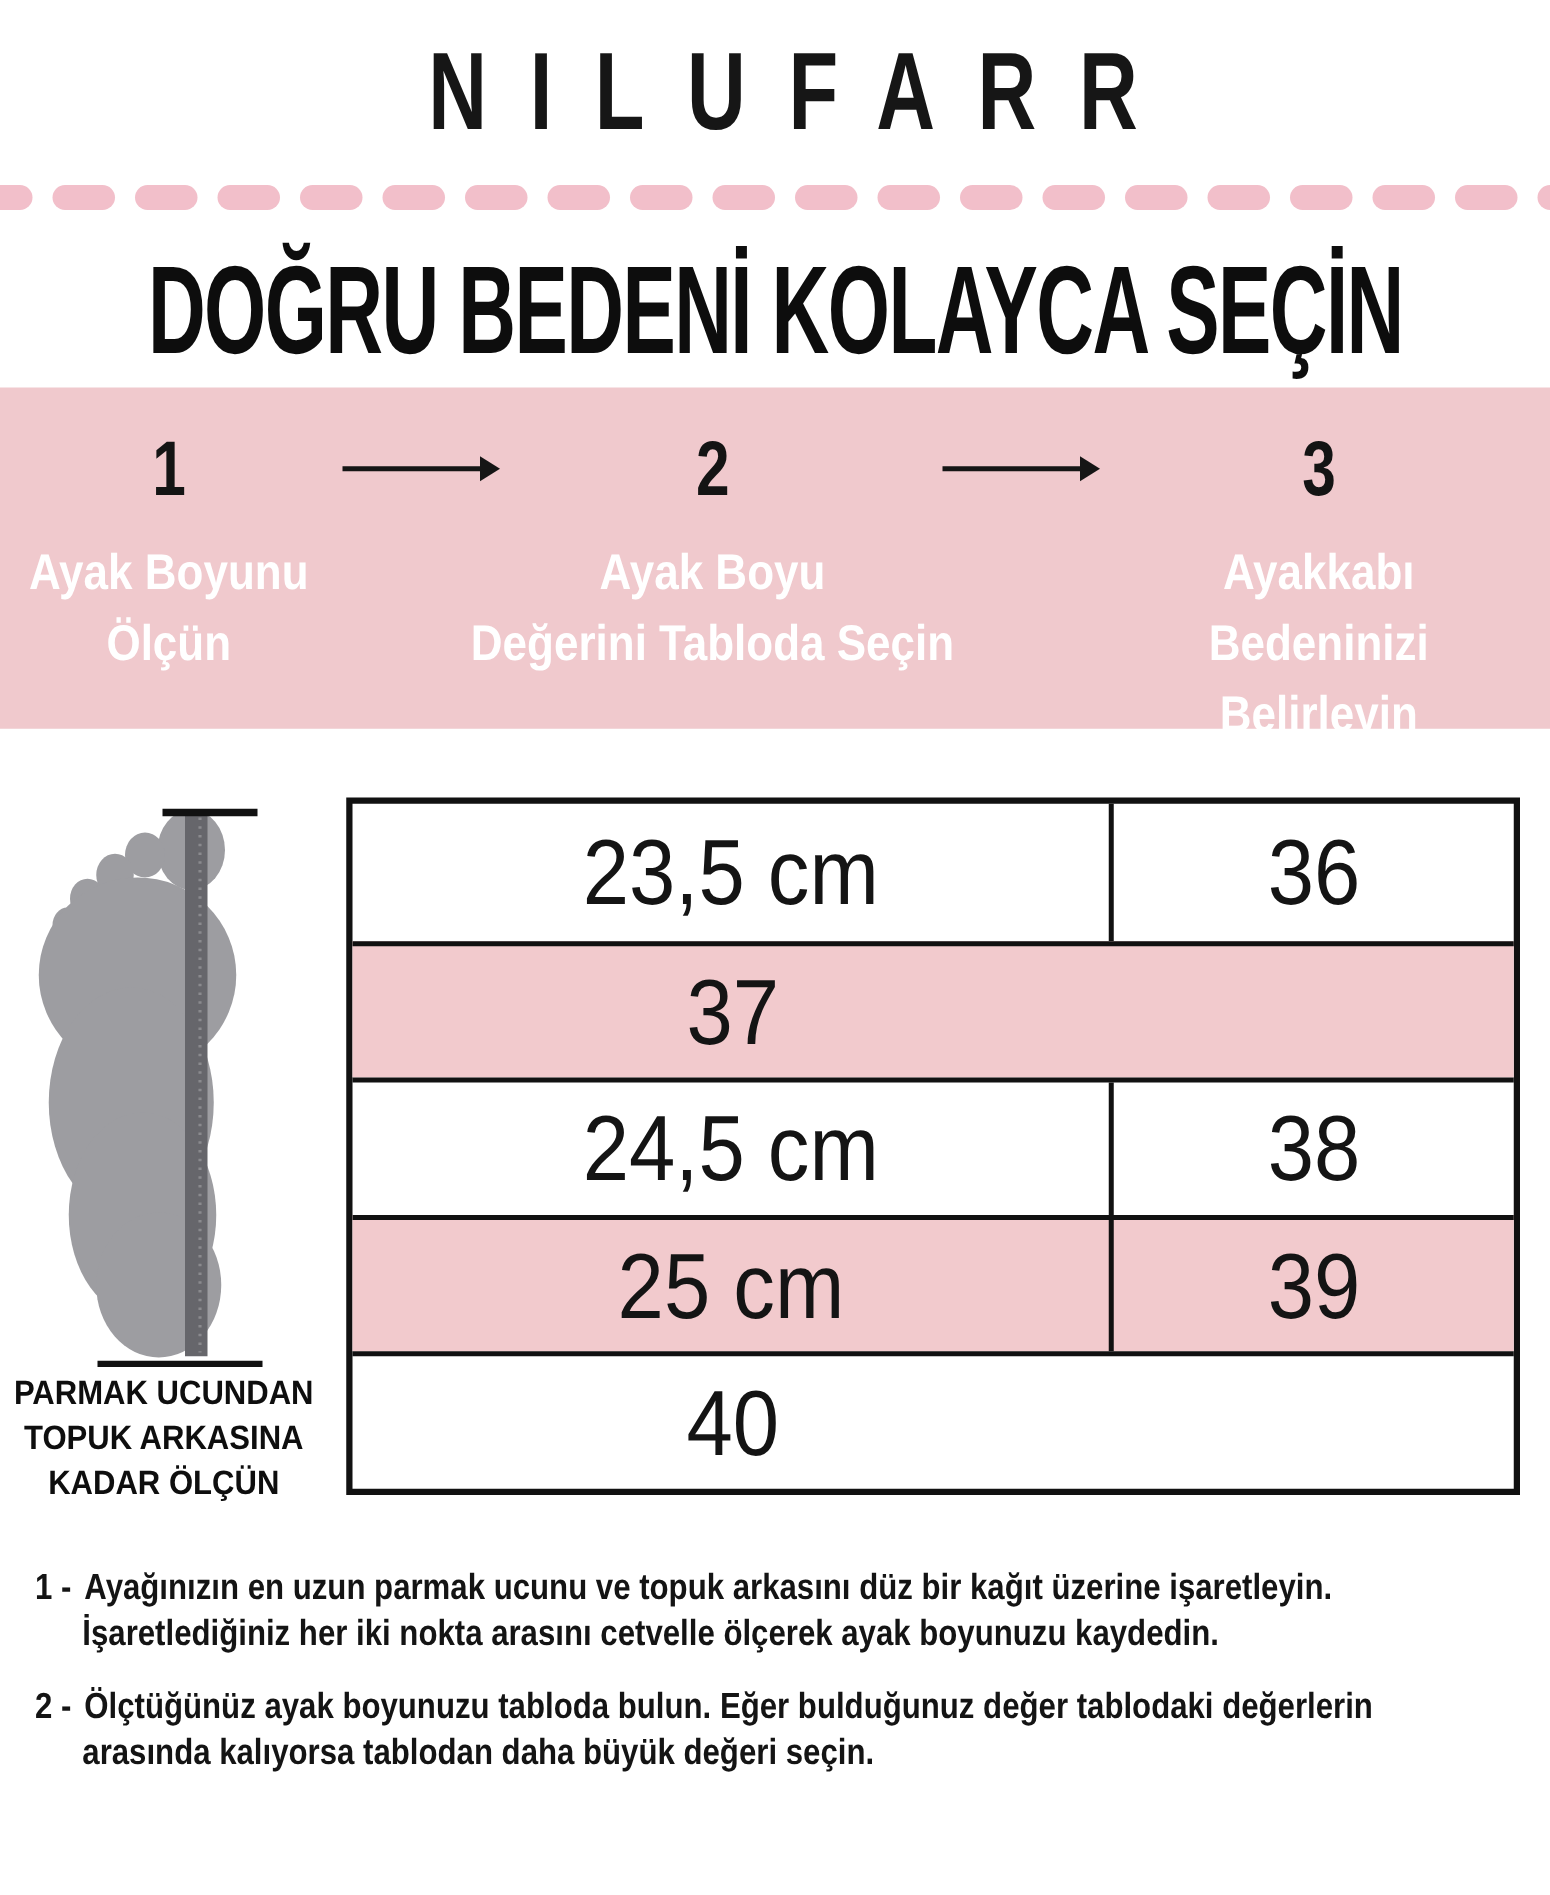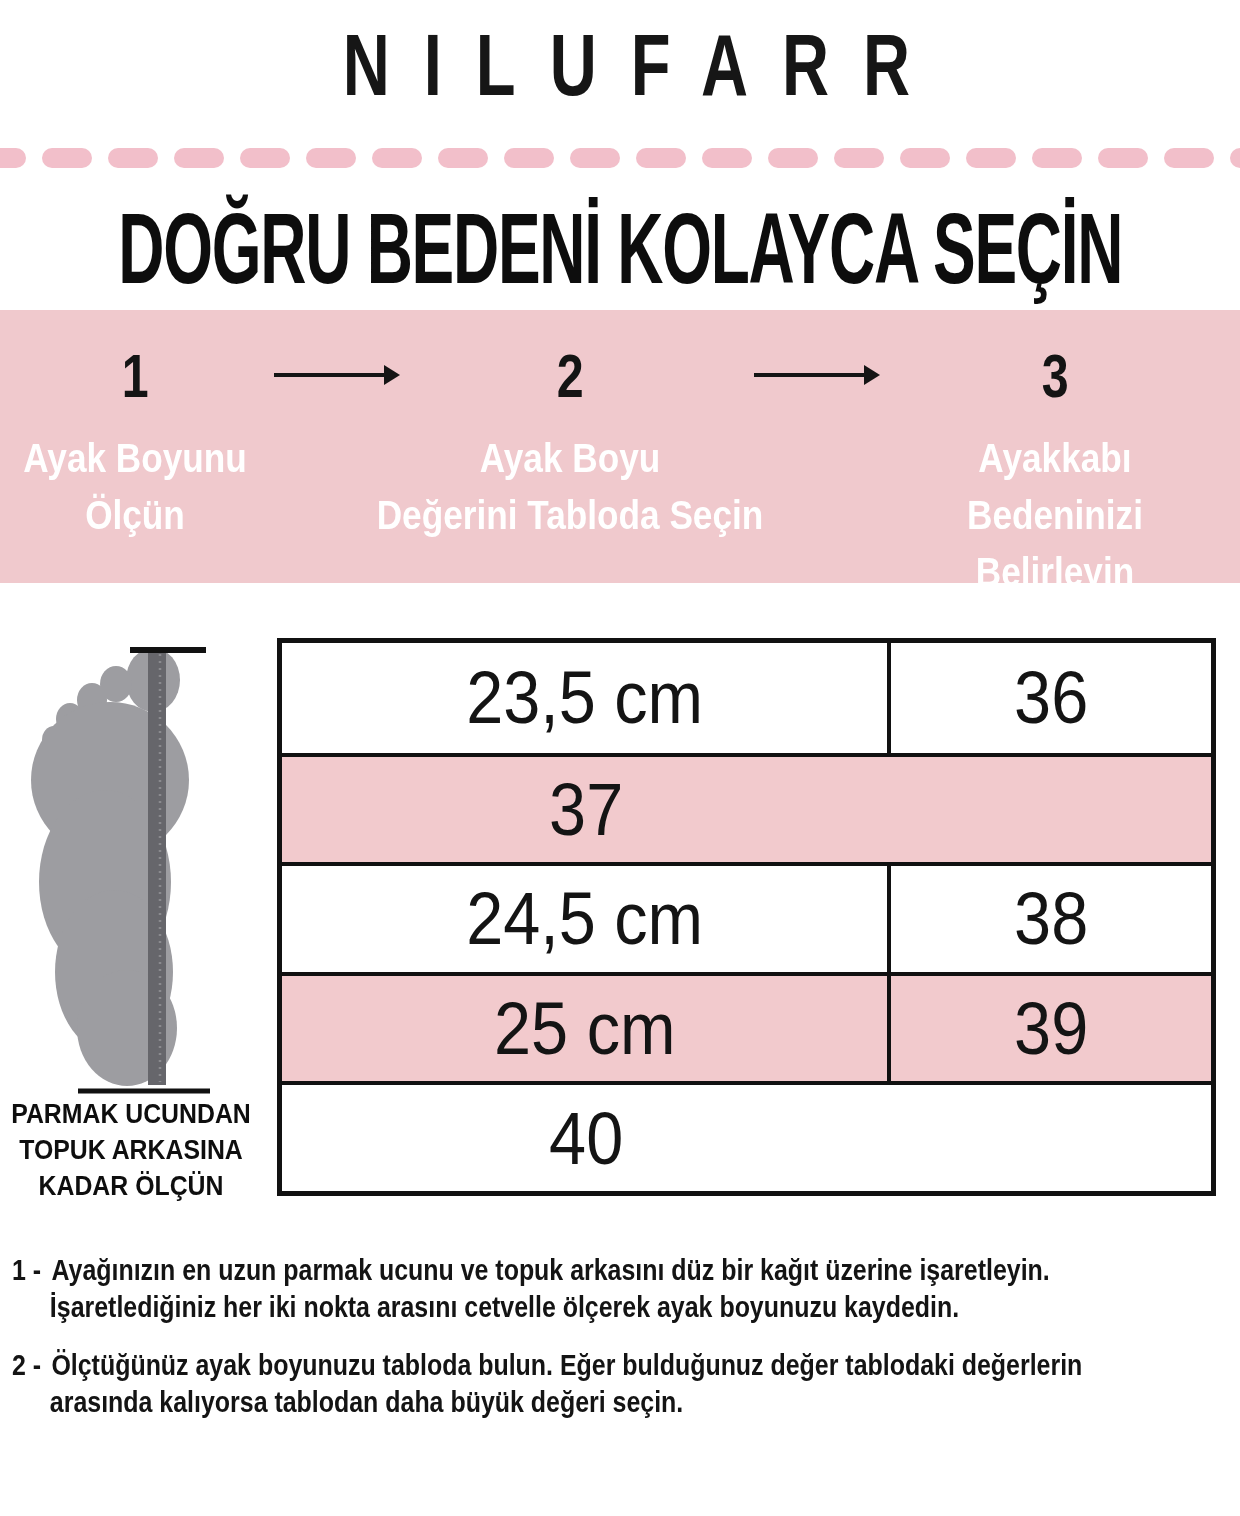--- a/index.html
+++ b/index.html
@@ -13,21 +13,21 @@
   *{margin:0;padding:0;box-sizing:border-box;}
   html,body{background:#fff;}
   body{
     width:1240px;height:1516px;overflow:hidden;
     font-family:"Liberation Sans","DejaVu Sans",sans-serif;
     color:var(--text-black);
   }
   .page{position:relative;width:1240px;height:1516px;}
 
   
-  .logo-row{padding-top:30px;height:116px;display:flex;justify-content:center;align-items:flex-end;}
+  .logo-row{padding-top:30px;height:116px;display:flex;justify-content:center;align-items:center;}
   .logo{
     font-size:88px;font-weight:700;white-space:nowrap;
     letter-spacing:46px;margin-right:-46px;
     transform:scaleX(0.74);transform-origin:center;
     color:#161616;
   }
 
   
   .dash-line{margin-top:32px;height:20px;display:flex;gap:16px;overflow:hidden;margin-left:-24px;}
   .dash{flex:none;width:50px;height:20px;border-radius:10px;background:var(--dash-pink);}
@@ -81,21 +81,21 @@
   .size-row:first-child{border-top:none;}
   .size-row.highlight{background:var(--pink-row);}
   .cell{display:flex;align-items:center;justify-content:center;overflow:hidden;}
   .cell-length{border-right:4px solid #111;}
   .cell span{
     font-size:74px;font-weight:400;color:#141414;white-space:nowrap;
     transform:scaleX(0.9);transform-origin:center;display:inline-block;
   }
 
   
-  .instructions{margin-top:54px;padding-left:12px;}
+  .instructions{margin-top:54px;padding-left:12px;margin-left:16px;}
   .instr{margin-bottom:21px;}
   .instr-line{
     font-weight:700;font-size:29px;line-height:37px;color:#141414;white-space:nowrap;
     transform:scaleX(0.86);transform-origin:left center;
   }
   .instr-num{margin-right:12px;}
   .instr-line.cont{padding-left:44px;}
 </style>
 </head>
 <body>

